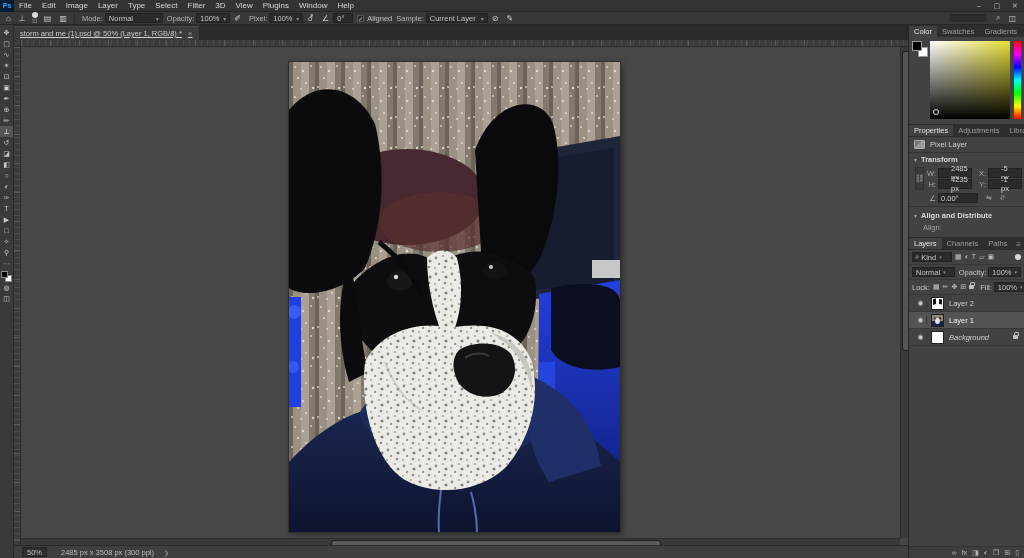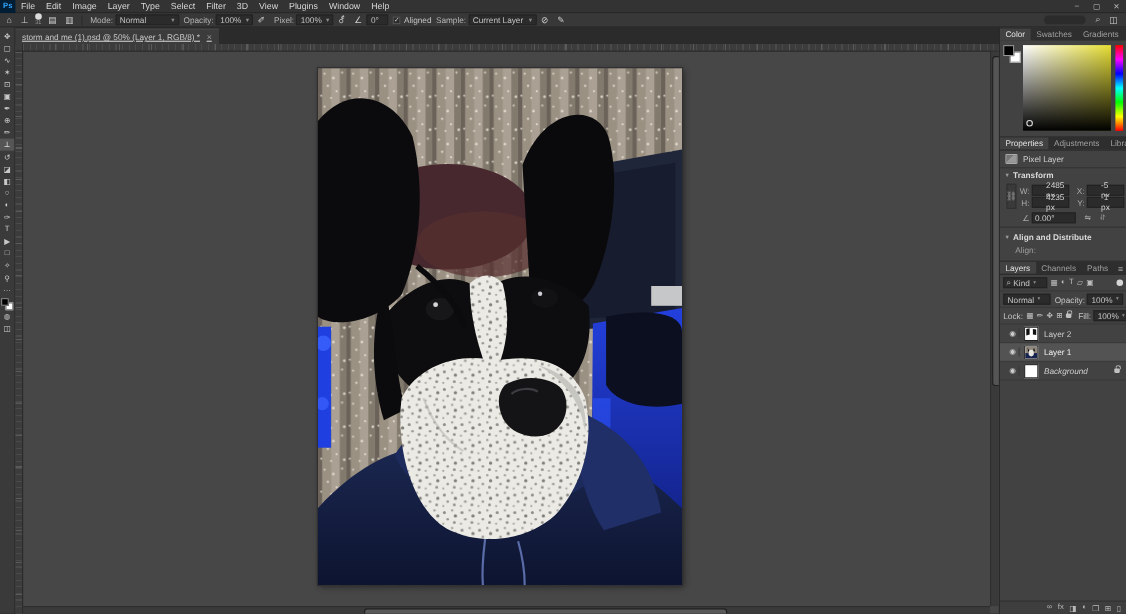--- a/index.html
+++ b/index.html
@@ -337,20 +337,25 @@
         </div>
 
         <div class="vscroll">
           <div class="thumb"></div>
         </div>
         <div class="hscroll">
           <div class="thumb"></div>
         </div>
       </div>
 
+      <div class="statusbar">
+        <span class="zoom-box">50%</span>
+        <span class="doc-info">2485 px x 3508 px (300 ppi)</span>
+        <span class="status-chevron">❯</span>
+      </div>
     </div>
 
     <div class="panels">
 
       <div class="panel-tabs">
         <span class="ptab active">Color</span>
         <span class="ptab">Swatches</span>
         <span class="ptab">Gradients</span>
         <span class="ptab">Patterns</span>
 

